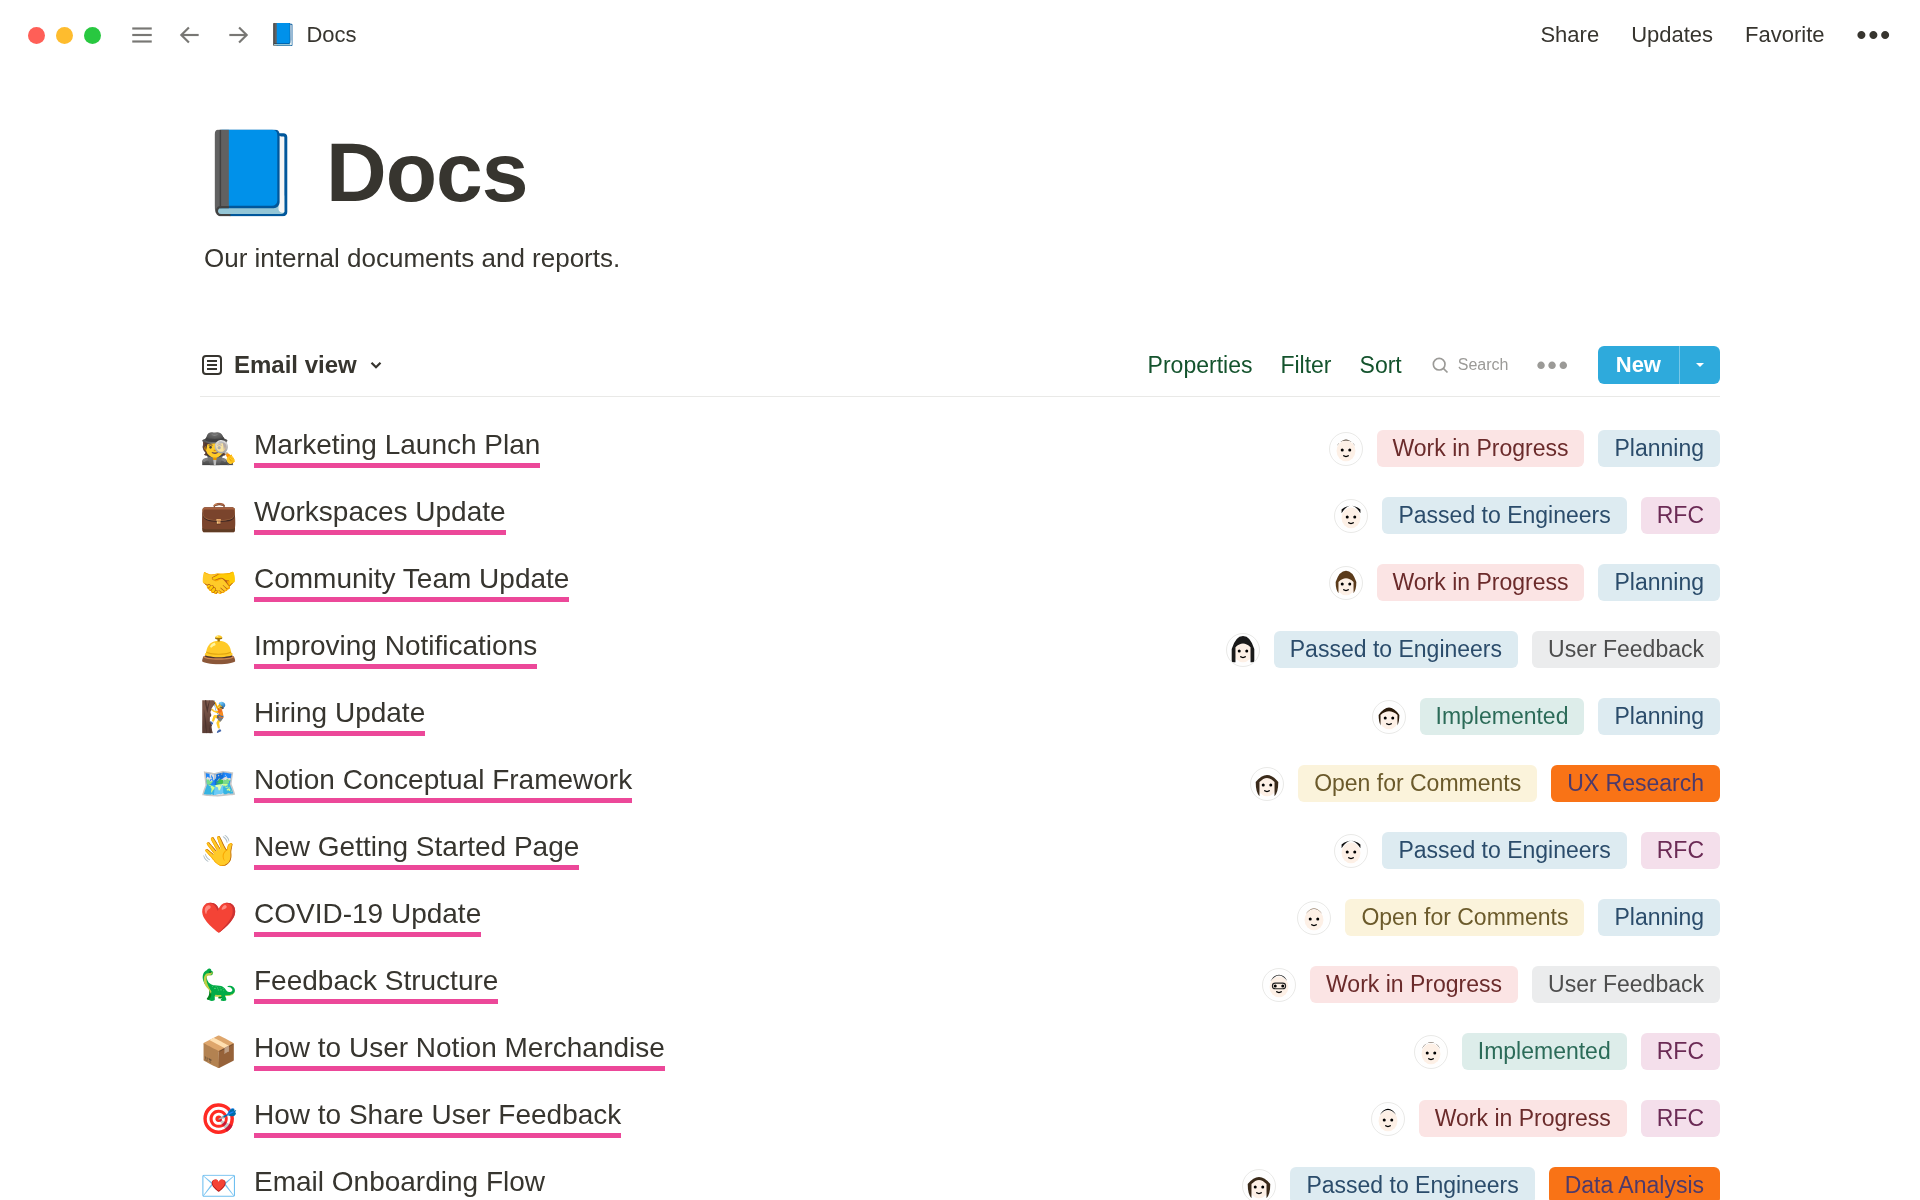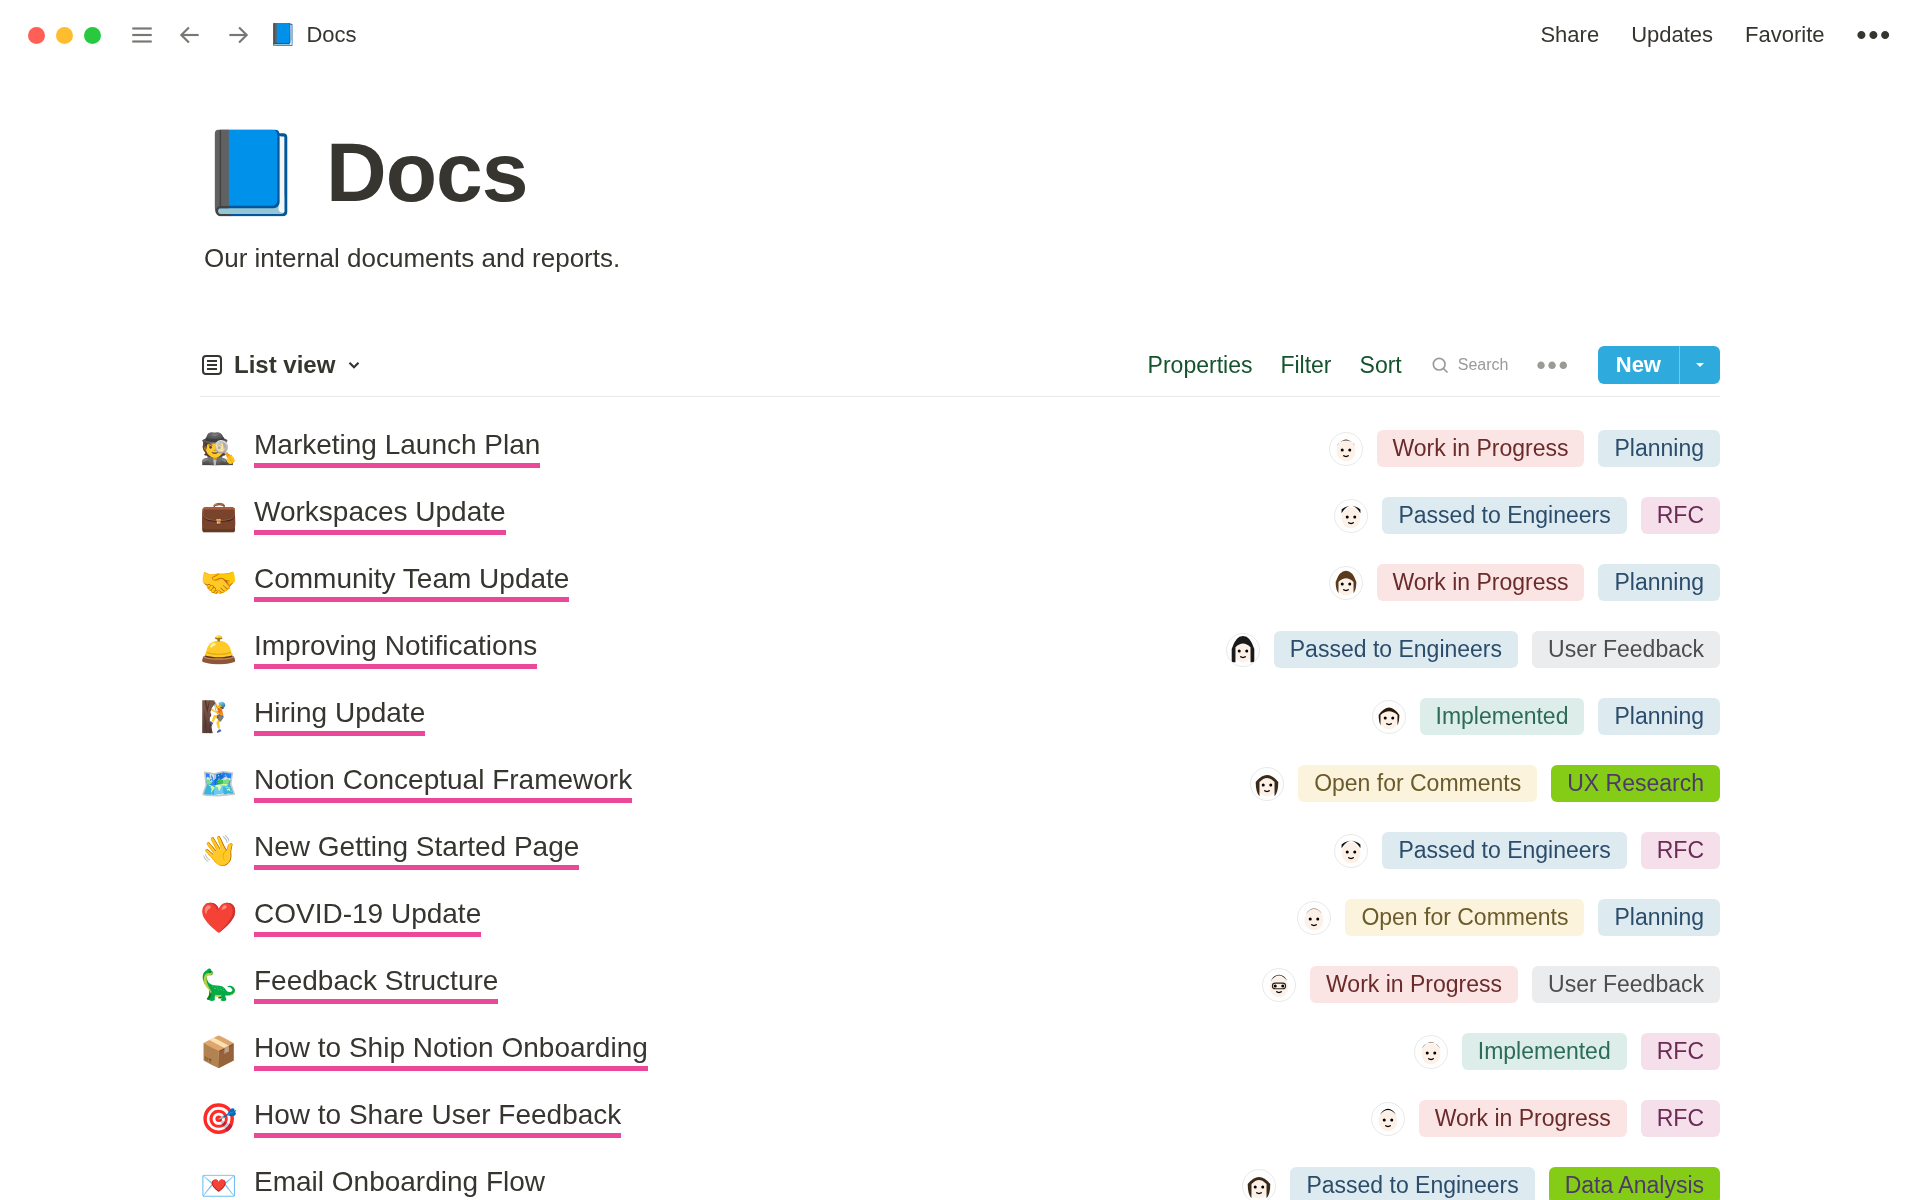--- a/index.html
+++ b/index.html
@@ -123,21 +123,21 @@
 .tag {
   font-size: 23px;
   padding: 5px 16px;
   border-radius: 6px;
   white-space: nowrap;
 }
 .tag-red    { background: #fbe4e4; color: #6b2b2b; }
 .tag-blue   { background: #ddebf1; color: #2b4c6b; }
 .tag-yellow { background: #fbf3db; color: #6b5a2b; }
 .tag-green  { background: #ddedea; color: #2b6b58; }
-.tag-purple { background: #84cc16; color: #4d3a6b; }
+.tag-purple { background: #f97316; color: #4d3a6b; }
 .tag-gray   { background: #ebeced; color: #4d4d4d; }
 .tag-pink   { background: #f4dfeb; color: #6b2b55; }
 
 </style>
 </head>
 <body>
 
 <div class="topbar">
   <div class="topbar-left">
     <div class="traffic-lights">
@@ -185,21 +185,21 @@
   <div class="page-subtitle">Our internal documents and reports.</div>
 
   <div class="viewbar">
     <div class="viewbar-left">
       <svg class="list-icon" viewBox="0 0 24 24" fill="none" stroke="#37352f" stroke-width="2">
           <rect x="3" y="3" width="18" height="18" rx="3"></rect>
           <line x1="7" y1="8" x2="17" y2="8"></line>
           <line x1="7" y1="12" x2="17" y2="12"></line>
           <line x1="7" y1="16" x2="17" y2="16"></line>
         </svg>
-      <span class="label">List view</span>
+      <span class="label">Email view</span>
       <svg class="chev" viewBox="0 0 24 24" fill="none" stroke="#37352f" stroke-width="3">
           <polyline points="6 9 12 15 18 9"></polyline>
         </svg>
     </div>
     <div class="viewbar-right">
       <span class="muted">Properties</span>
       <span class="muted">Filter</span>
       <span class="muted">Sort</span>
       <span class="search">
         <svg viewBox="0 0 24 24" fill="none" stroke="#9b9a97" stroke-width="2">
@@ -352,21 +352,21 @@
               <use href="#av7"></use>
             </svg>
           </span>
           <span class="tag tag-red">Work in Progress</span>
           <span class="tag tag-gray">User Feedback</span>
         </div>
       </div>
       <div class="row">
         <div class="row-left">
           <span class="row-emoji">📦</span>
-          <span class="row-title">How to Ship Notion Onboarding</span>
+          <span class="row-title">How to User Notion Merchandise</span>
         </div>
         <div class="row-right">
           <span class="avatar">
             <svg viewBox="0 0 34 34">
               <use href="#av8"></use>
             </svg>
           </span>
           <span class="tag tag-green">Implemented</span>
           <span class="tag tag-pink">RFC</span>
         </div>

